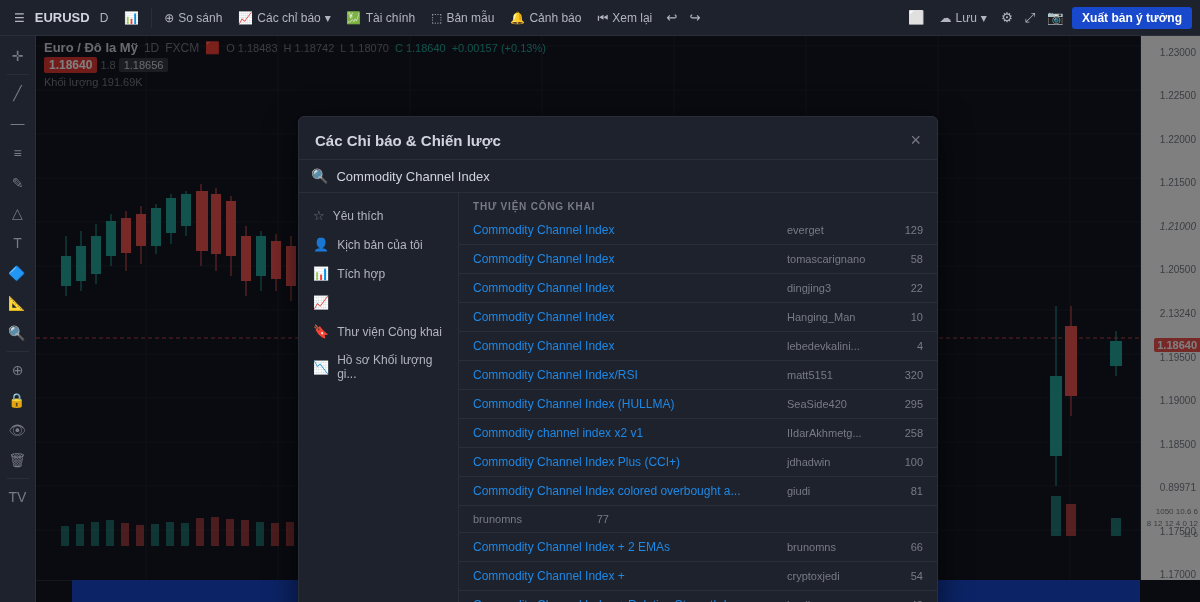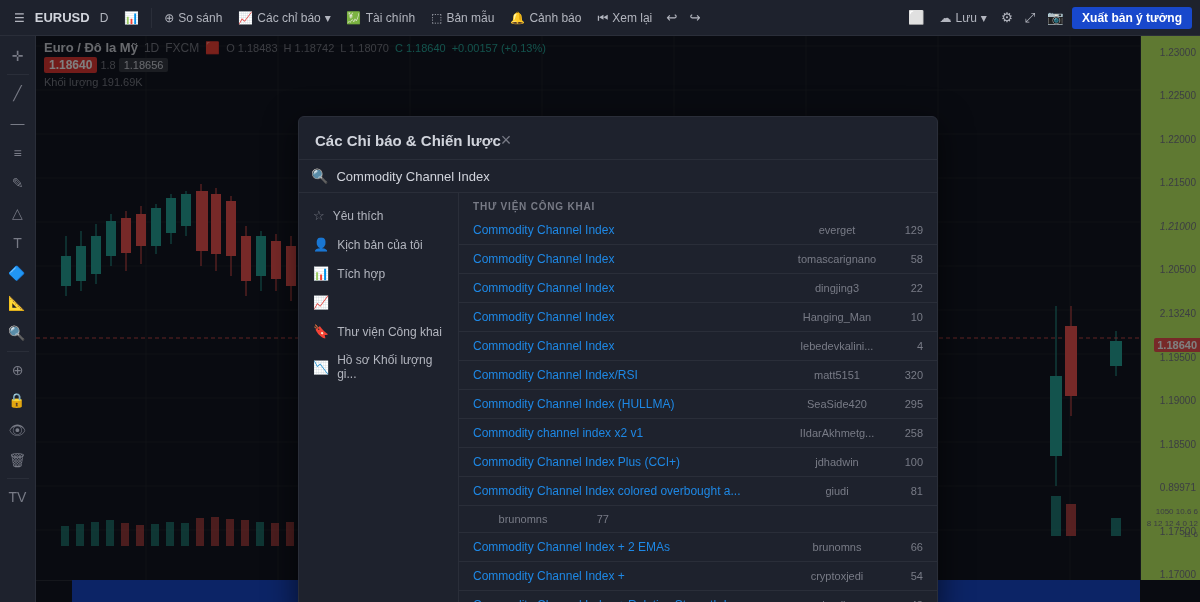--- a/index.html
+++ b/index.html
@@ -176,21 +176,21 @@
       max-height: 500px;
       margin-top: 80px;
       display: flex;
       flex-direction: column;
       overflow: hidden;
       box-shadow: 0 8px 32px rgba(0,0,0,0.6);
     }
     .modal-header {
       display: flex;
       align-items: center;
-      justify-content: flex-start;
+      justify-content: space-between;
       padding: 14px 16px 10px;
       border-bottom: 1px solid #2a2e39;
     }
     .modal-title {
       font-size: 15px;
       font-weight: 600;
       color: #d1d4dc;
     }
     .modal-close {
       cursor: pointer;
@@ -275,21 +275,21 @@
     .result-name {
       flex: 1;
       color: #1e88e5;
       font-size: 12px;
       text-decoration: none;
     }
     .result-author {
       color: #787b86;
       font-size: 11px;
       min-width: 100px;
-      text-align: center;
+      text-align: left;
     }
     .result-count {
       color: #787b86;
       font-size: 11px;
       min-width: 30px;
       text-align: right;
     }
 
     
     .modal-results::-webkit-scrollbar { width: 5px; }
@@ -665,21 +665,21 @@
       <rect x="790" y="483" width="8" height="27" fill="#26a69a" opacity="0.6"></rect>
       <rect x="805" y="484" width="8" height="26" fill="#26a69a" opacity="0.6"></rect>
       <rect x="820" y="484" width="8" height="26" fill="#ef5350" opacity="0.6"></rect>
       <rect x="835" y="485" width="8" height="25" fill="#26a69a" opacity="0.6"></rect>
       <rect x="850" y="485" width="8" height="25" fill="#ef5350" opacity="0.6"></rect>
       <rect x="1015" y="460" width="10" height="40" fill="#26a69a" opacity="0.7"></rect>
       <rect x="1030" y="468" width="10" height="32" fill="#ef5350" opacity="0.7"></rect>
       <rect x="1075" y="482" width="10" height="18" fill="#26a69a" opacity="0.7"></rect>
     </svg>
 
-    <div style="position:absolute;right:0;top:0;width:60px;height:calc(100% - 22px);font-size:10px;color:#787b86;background:#bef264;border-left:1px solid #2a2e39;">
+    <div style="position:absolute;right:0;top:0;width:60px;height:calc(100% - 22px);font-size:10px;color:#787b86;background:#ffffff;border-left:1px solid #2a2e39;">
       <div style="position:absolute;top:2%;right:4px;">1.23000</div>
       <div style="position:absolute;top:10%;right:4px;">1.22500</div>
       <div style="position:absolute;top:18%;right:4px;">1.22000</div>
       <div style="position:absolute;top:26%;right:4px;">1.21500</div>
       <div style="position:absolute;top:34%;right:4px;font-style:italic;">1.21000</div>
       <div style="position:absolute;top:42%;right:4px;">1.20500</div>
       <div style="position:absolute;top:50%;right:4px;">2.13240</div>
       <div style="position:absolute;top:58%;right:4px;">1.19500</div>
       <div style="position:absolute;top:66%;right:4px;">1.19000</div>
       <div style="position:absolute;top:74%;right:4px;">1.18500</div>

